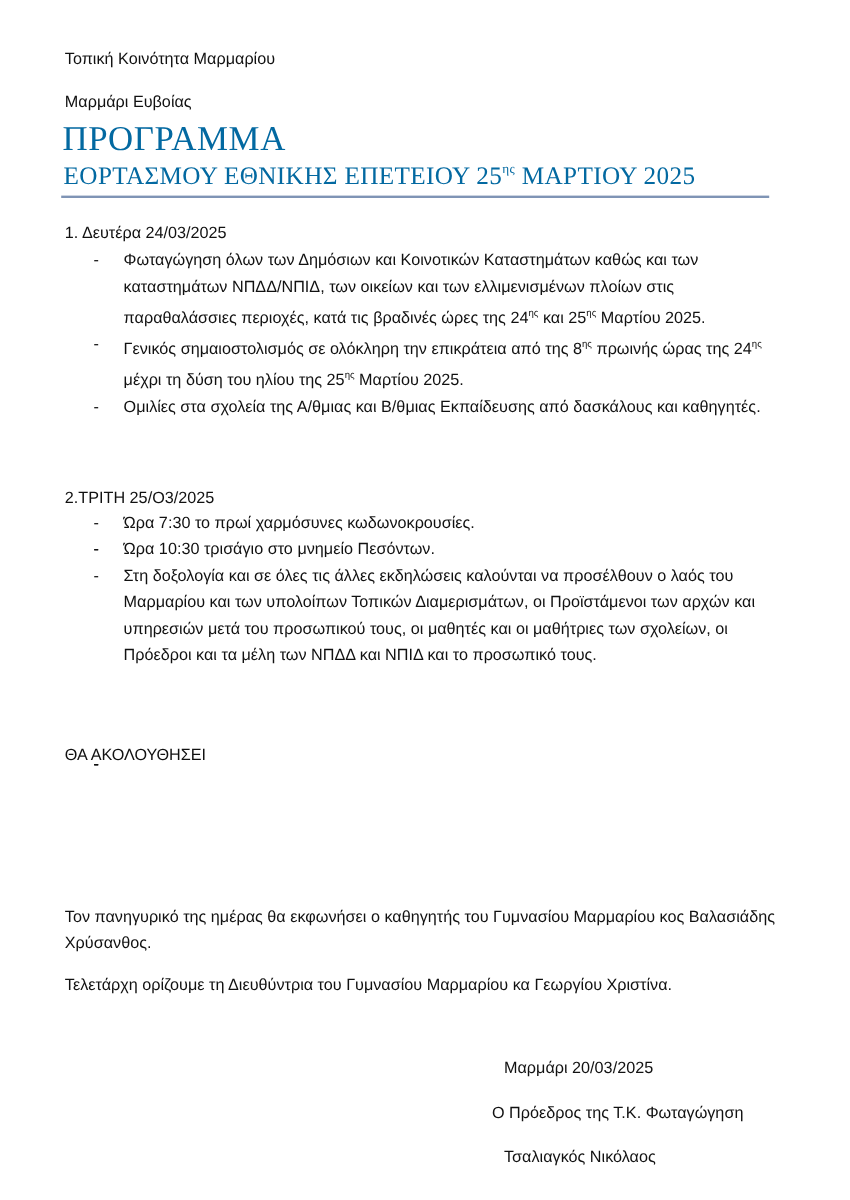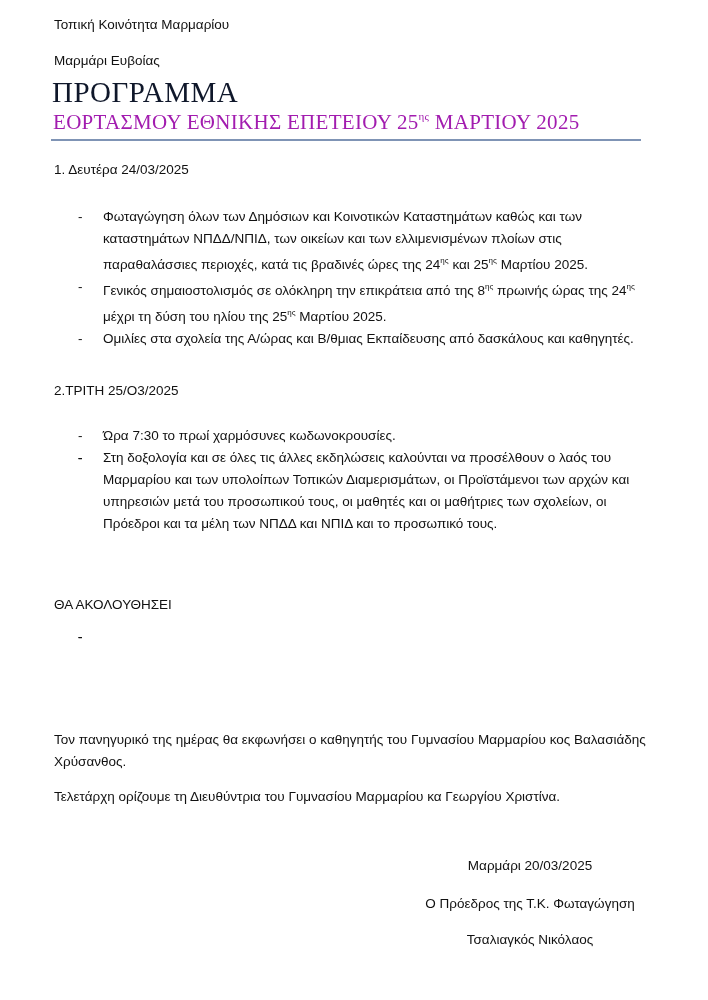--- a/index.html
+++ b/index.html
@@ -1,55 +1,55 @@
 <!DOCTYPE html>
 <html><head>
   <meta charset="utf-8">
   <style>
     html, body { margin: 0; padding: 0; background: #ffffff; }
     body { width: 708px; height: 1000px; position: relative; overflow: hidden;
            font-family: "Liberation Sans", sans-serif; color: #111; font-size: 13.5px; }
-    .abs { position: absolute; }
+    .abs { position: absolute; margin-top: 24px; }
     .org { left: 54px; top: 17px; }
     .loc { left: 54px; top: 53px; }
     .title-main { left: 52px; top: 76px; font-family: "Liberation Serif", serif;
-                  font-size: 29px; color: #0f172a; letter-spacing: 0.5px; }
+                  font-size: 29px; color: #0369a1; letter-spacing: 0.5px; }
     .title-sub { left: 53px; top: 110px; font-family: "Liberation Serif", serif;
-                 font-size: 21px; color: #a21caf; letter-spacing: 0.3px; white-space: nowrap; }
+                 font-size: 21px; color: #0369a1; letter-spacing: 0.3px; white-space: nowrap; }
     .title-sub sup { font-size: 11px; vertical-align: 9px; }
     .rule { left: 51px; top: 139px; width: 590px; height: 2px; background: #7f94b5; }
     .section-head { left: 54px; }
     ul.items { list-style: none; margin: 0; padding: 0; position: absolute; left: 78px; width: 570px; }
     ul.items li { position: relative; padding-left: 25px; line-height: 22px; }
     ul.items li .dash { position: absolute; left: 0; top: 0; }
     sup.ord { font-size: 8px; vertical-align: 6px; }
     .para { left: 54px; width: 600px; line-height: 22px; }
-    .sign { text-align: center; }
+    .sign { text-align: left; }
   </style>
 </head>
 <body>
 
 <div class="abs org">Τοπική Κοινότητα  Μαρμαρίου</div>
 <div class="abs loc">Μαρμάρι  Ευβοίας</div>
 <div class="abs title-main">ΠΡΟΓΡΑΜΜΑ</div>
 <div class="abs title-sub"><span>ΕΟΡΤΑΣΜΟΥ ΕΘΝΙΚΗΣ ΕΠΕΤΕΙΟΥ 25</span><sup>ης</sup><span> ΜΑΡΤΙΟΥ 2025</span></div>
 <div class="abs rule"></div>
 
 <div class="abs section-head" style="top:162px">1. Δευτέρα 24/03/2025</div>
 <ul class="items" style="top:206px">
     <li><span class="dash">-</span><span>Φωταγώγηση όλων των Δημόσιων και Κοινοτικών Καταστημάτων καθώς και των καταστημάτων ΝΠΔΔ/ΝΠΙΔ, των οικείων και των ελλιμενισμένων πλοίων στις παραθαλάσσιες περιοχές, κατά τις βραδινές ώρες της 24</span><sup class="ord">ης</sup><span>  και 25</span><sup class="ord">ης</sup><span> Μαρτίου 2025.</span></li>
     <li><span class="dash">-</span><span>Γενικός σημαιοστολισμός σε ολόκληρη την επικράτεια από της 8</span><sup class="ord">ης</sup><span> πρωινής ώρας της 24</span><sup class="ord">ης</sup><span> μέχρι τη δύση του ηλίου της 25</span><sup class="ord">ης</sup><span> Μαρτίου 2025.</span></li>
-    <li><span class="dash">-</span><span>Ομιλίες στα σχολεία της Α/ώρας και Β/θμιας Εκπαίδευσης από δασκάλους και καθηγητές.</span></li>
+    <li><span class="dash">-</span><span>Ομιλίες στα σχολεία της Α/θμιας και Β/θμιας Εκπαίδευσης από δασκάλους και καθηγητές.</span></li>
   </ul>
 
 <div class="abs section-head" style="top:383px">2.ΤΡΙΤΗ 25/Ο3/2025</div>
 <ul class="items" style="top:425px">
     <li><span class="dash">-</span><span>Ώρα 7:30 το πρωί χαρμόσυνες κωδωνοκρουσίες.</span></li>
     <li><span class="dash">-</span></li>
-    <li><span class="dash">-</span></li>
+    <li><span class="dash">-</span><span>Ώρα 10:30 τρισάγιο στο μνημείο Πεσόντων.</span></li>
     <li><span class="dash">-</span><span>Στη δοξολογία και σε όλες τις άλλες εκδηλώσεις καλούνται να προσέλθουν ο λαός του Μαρμαρίου και των υπολοίπων Τοπικών Διαμερισμάτων, οι Προϊστάμενοι των αρχών και υπηρεσιών μετά του προσωπικού τους, οι μαθητές και οι μαθήτριες των σχολείων, οι Πρόεδροι και τα μέλη των ΝΠΔΔ και ΝΠΙΔ και το προσωπικό τους.</span></li>
   </ul>
 
 <div class="abs section-head" style="top:597px">ΘΑ ΑΚΟΛΟΥΘΗΣΕΙ</div>
 <ul class="items" style="top:626px">
     <li><span class="dash">-</span></li>
     <li><span class="dash">-</span></li>
     <li><span class="dash">-</span></li>
   </ul>
 

